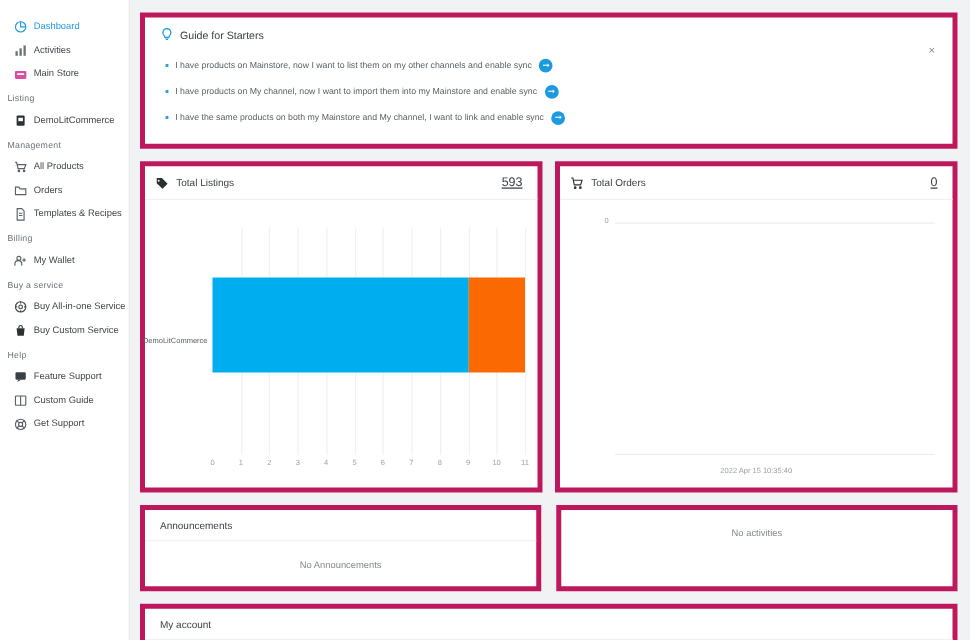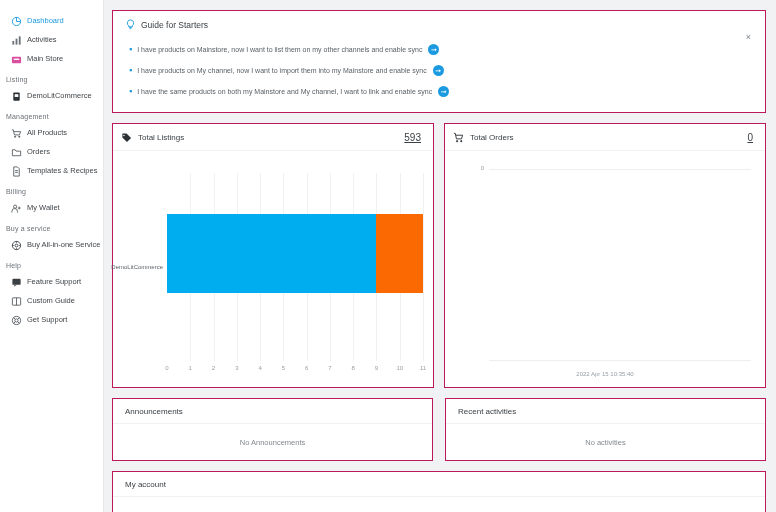--- a/index.html
+++ b/index.html
@@ -29,21 +29,21 @@
     padding: 4px 4px 4px 11px; height: 19px;
     cursor: pointer; position: relative;
   }
   .nav-label { font-size: 7.5px; color: #41464b; white-space: nowrap; }
   .nav-item.active .nav-label { color: #1b9ae0; }
   .ico { width: 11px; height: 11px; flex: 0 0 11px; display: block; }
 
   
   #main { flex: 1; height: 512px; padding: 10px 10px 0 8px; overflow: hidden; }
 
-  .card { background: #fff; border: 1px solid #be185d; }
+  .card { background: #fff; border: 4px solid #be185d; }
 
   
   #guide { padding: 8px 12px 10px 12px; position: relative; margin-bottom: 10px; }
   .guide-head { display: flex; align-items: center; gap: 5px; margin-bottom: 9px; }
   .guide-title { font-size: 8.5px; color: #3b4045; }
   .guide-row {
     display: flex; align-items: center; gap: 6px;
     font-size: 7px; color: #5a6066; padding: 5px 0 5px 4px;
   }
   .bullet { color: #1b9ae0; font-size: 9px; line-height: 1; margin-right: -1px; }
@@ -196,20 +196,29 @@
       <div class="nav-group-label">Buy a service</div>
       <div class="nav-item">
         <span>
           <svg viewBox="0 0 24 24" class="ico" fill="none" stroke="#41464b" stroke-width="2">
             <circle cx="12" cy="12" r="9"></circle>
             <circle cx="12" cy="12" r="3.2"></circle>
             <path d="M12 3v3M12 18v3M3 12h3M18 12h3"></path>
           </svg>
         </span>
         <span class="nav-label">Buy All-in-one Service</span>
+      </div>
+      <div class="nav-item">
+        <span>
+          <svg viewBox="0 0 24 24" class="ico" fill="#2b3035">
+            <path d="M5 8h14l-1.5 13h-11z"></path>
+            <path d="M9 8V6a3 3 0 0 1 6 0v2" fill="none" stroke="#2b3035" stroke-width="2"></path>
+          </svg>
+        </span>
+        <span class="nav-label">Buy Custom Service</span>
       </div>
       <div class="nav-group-label">Help</div>
       <div class="nav-item">
         <span>
           <svg viewBox="0 0 24 24" class="ico" fill="#3b4045">
             <rect x="3" y="4" width="18" height="13" rx="2"></rect>
             <path d="M8 17l-2 4 7-4z"></path>
           </svg>
         </span>
         <span class="nav-label">Feature Support</span>
@@ -336,21 +345,20 @@
         </div>
       </div>
     </div>
 
     <div class="bottom-row">
       <div class="card panel-card">
         <div class="panel-head">Announcements</div>
         <div class="panel-empty">No Announcements</div>
       </div>
       <div class="card panel-card">
-        <div class="panel-head">Recent activities</div>
         <div class="panel-empty">No activities</div>
       </div>
     </div>
 
     <div class="card" id="my-account">
       <div class="panel-head">My account</div>
       <div style="height:22px;"></div>
     </div>
 
   </div>

